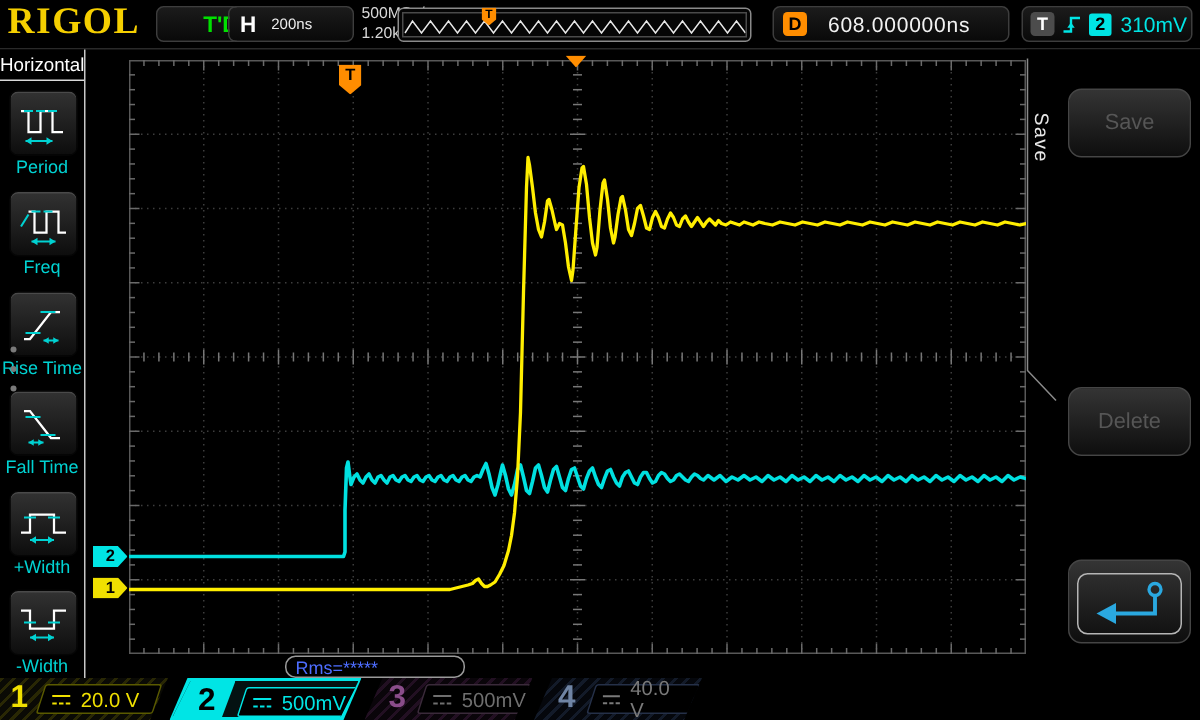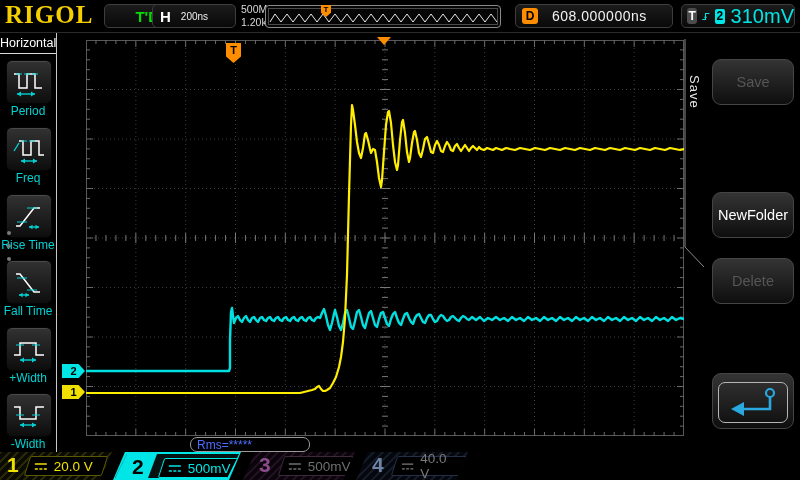--- a/index.html
+++ b/index.html
@@ -25,21 +25,21 @@
                 font-weight:bold;text-align:center;line-height:9px;}
   #d-box{left:515px;width:158px;padding-left:6px;}
   .dtag{display:inline-block;width:16px;height:16px;border-radius:3px;background:#ff8d00;color:#000;
         font-weight:bold;font-size:12px;text-align:center;line-height:16px;margin-right:14px;}
   #d-box .dval{color:#f2f2f2;font-size:14px;letter-spacing:.5px;}
   #t-box{left:681px;width:114px;padding-left:5px;}
   .ttag{display:inline-block;width:16px;height:16px;border-radius:3px;background:#4c4c4c;color:#fff;
         font-weight:bold;font-size:12px;text-align:center;line-height:16px;margin-right:4px;}
   .src-tag{display:inline-block;width:15px;height:15px;border-radius:2px;background:#00e5e5;color:#000;
         font-weight:bold;font-size:12px;text-align:center;line-height:15px;margin:0 6px 0 4px;}
-  #t-box .tlevel{color:#00e5e5;font-size:20px;}
+  #t-box .tlevel{color:#00e5e5;font-size:14px;}
   
   #leftmenu{position:absolute;left:0;top:33px;width:56px;height:419px;background:#000;border-right:1px solid #c8c8c8;}
   #leftmenu .title{height:20px;text-align:center;color:#fff;font-size:12.5px;line-height:20px;
                    border-bottom:1px solid #d8d8d8;}
   .menu-item{position:absolute;left:6px;width:44px;height:42px;border-radius:6px;
              background:linear-gradient(180deg,#323232,#0d0d0d);border:1px solid #050505;
              box-shadow:inset 0 1px 0 #4a4a4a;display:flex;align-items:center;justify-content:center;}
   .menu-label{position:absolute;left:0;width:56px;text-align:center;color:#00d2d2;font-size:12px;}
   .pagedots{position:absolute;left:7px;top:198px;display:flex;flex-direction:column;gap:9px;}
   .pagedots i{width:4px;height:4px;border-radius:50%;background:#7a7a7a;}
@@ -602,21 +602,20 @@
 
   <div id="savetab">
     <span class="vtext">Save</span>
     <svg width="21" height="419" style="position:absolute;left:0;top:0">
       <path d="M1,6 V214 L20,234" stroke="#8a8a8a" stroke-width="1" fill="none"></path>
     </svg>
   </div>
 
   <div id="rightmenu">
     <div class="soft-btn disabled" style="top:26px">Save</div>
-    <div class="soft-btn" style="top:159px">NewFolder</div>
     <div class="soft-btn disabled" style="top:225px">Delete</div>
     <div class="soft-btn" id="btn-return" style="top:340px">
       <div class="inner-frame">
         <svg width="58" height="36" viewBox="0 0 58 36">
           <circle cx="46" cy="8" r="4" stroke="#2aa8e0" stroke-width="2.2" fill="none"></circle>
           <path d="M46,12 V24 H18" stroke="#2aa8e0" stroke-width="2.6" fill="none"></path>
           <path d="M20,24 l0,-7 l-13,7 l13,7 z" fill="#2aa8e0"></path>
         </svg>
       </div>
     </div>

